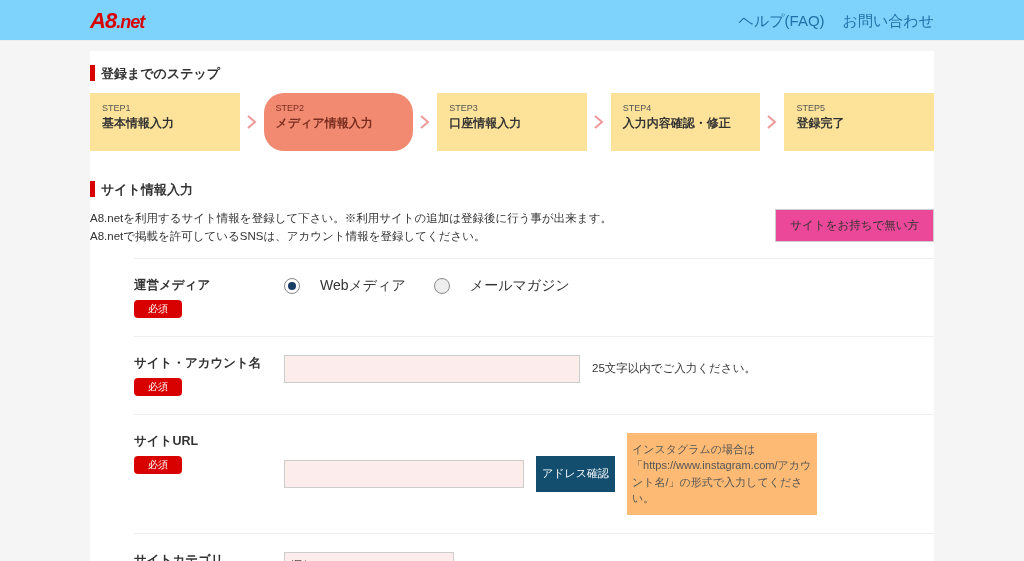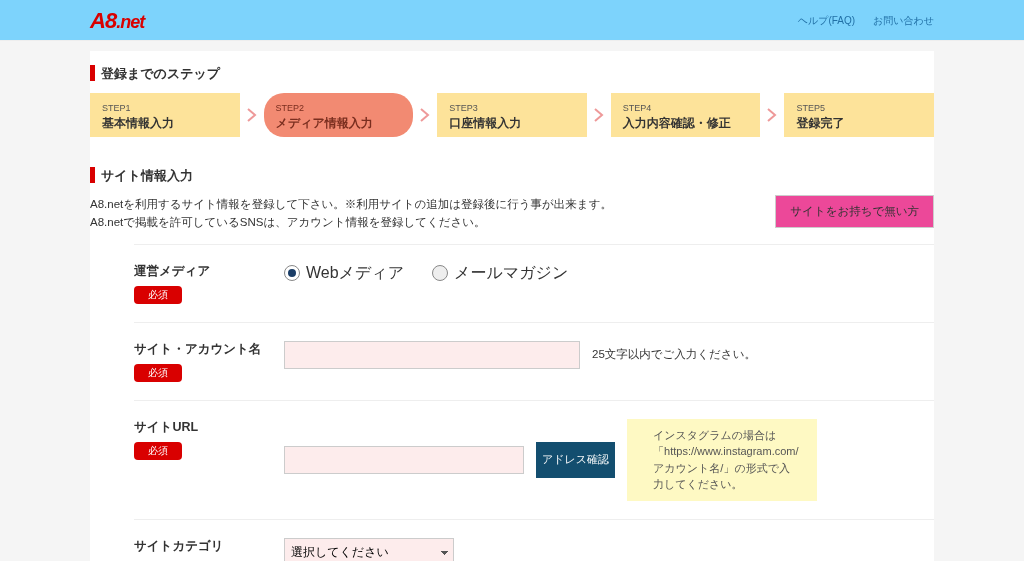--- a/index.html
+++ b/index.html
@@ -24,21 +24,21 @@
   .logo {
     font-size: 22px;
     font-weight: bold;
     font-style: italic;
     color: #d90000;
     letter-spacing: -1px;
   }
   .logo .net { color: #d90000; font-size: 18px; }
   .logo .white8 { color: #d90000; }
   .header-links { display: flex; gap: 18px; }
-  .header-links a { color: #2170a6; text-decoration: none; font-size: 10px; }
+  .header-links a { color: #2170a6; text-decoration: none; font-size: 15px; }
   .container {
     background: #fff;
     margin: 10px 90px 0 90px;
     padding: 0;
   }
   .section-hd {
     display: flex;
     align-items: flex-start;
     gap: 6px;
     padding: 14px 0 10px 0;
@@ -49,21 +49,21 @@
   .steps {
     display: flex;
     align-items: center;
     gap: 4px;
     padding: 0 0 16px 0;
   }
   .step {
     flex: 1;
     background: #fde39a;
     padding: 10px 12px;
-    height: 44px;
+    height: 58px;
   }
   .step.active { background: #f28a72; border-radius: 20px; }
   .step .num { font-size: 9px; color: #555; display:block; margin-bottom:2px;}
   .step.active .num { color: #7a2e1f; }
   .step .lbl { font-size: 12px; font-weight: bold; color: #333; }
   .step.active .lbl { color: #7a2e1f; margin-top: 12px; }
   .chev { width: 16px; height: 16px; }
   .chev svg { display:block; }
   .desc-row {
     display:flex;
@@ -98,42 +98,42 @@
     background: #d90000;
     color: #fff;
     font-size: 10px;
     padding: 2px 14px;
     border-radius: 4px;
     margin-top: 6px;
   }
   .fld-col { flex:1; display:flex; align-items:center; gap:12px; flex-wrap:wrap;}
   .radio-group { display:flex; gap:28px; align-items:center;}
   .radio {
-    display:flex; align-items:center; gap:6px; font-size:16px; cursor:pointer;
+    display:flex; align-items:center; gap:20px; font-size:14px; cursor:pointer;
   }
   .radio .dot {
     width:16px; height:16px; border-radius:50%; border:1px solid #888;
     display:flex; align-items:center; justify-content:center; background:#fff;
   }
   .radio .dot.sel::after { content:""; width:8px; height:8px; border-radius:50%; background:#1a3d66; display:block;}
   .radio .dot.empty { background:#eee; }
   input.tf {
     width: 296px; height: 28px;
     border: 1px solid #ccc;
     background: #fdecec;
     padding: 2px 6px;
     font-size:12px;
   }
   input.tf.url { width: 240px; }
   .hint { font-size: 11.5px; color:#333; }
   .hint-box {
-    background:#fef9c3;
+    background:#fdba74;
     font-size:11px;
     color:#555;
-    padding:8px 26px;
+    padding:8px 5px;
     width: 190px;
     line-height:1.5;
   }
   .btn-check {
     background:#134e6f; color:#fff; border:none; padding:6px 6px; font-size:11px; cursor:pointer;
     height:36px;
   }
   select.sel {
     height:28px; border:1px solid #ccc; background:#fdecec; font-size:12px;
     padding: 2px 18px 2px 6px;

